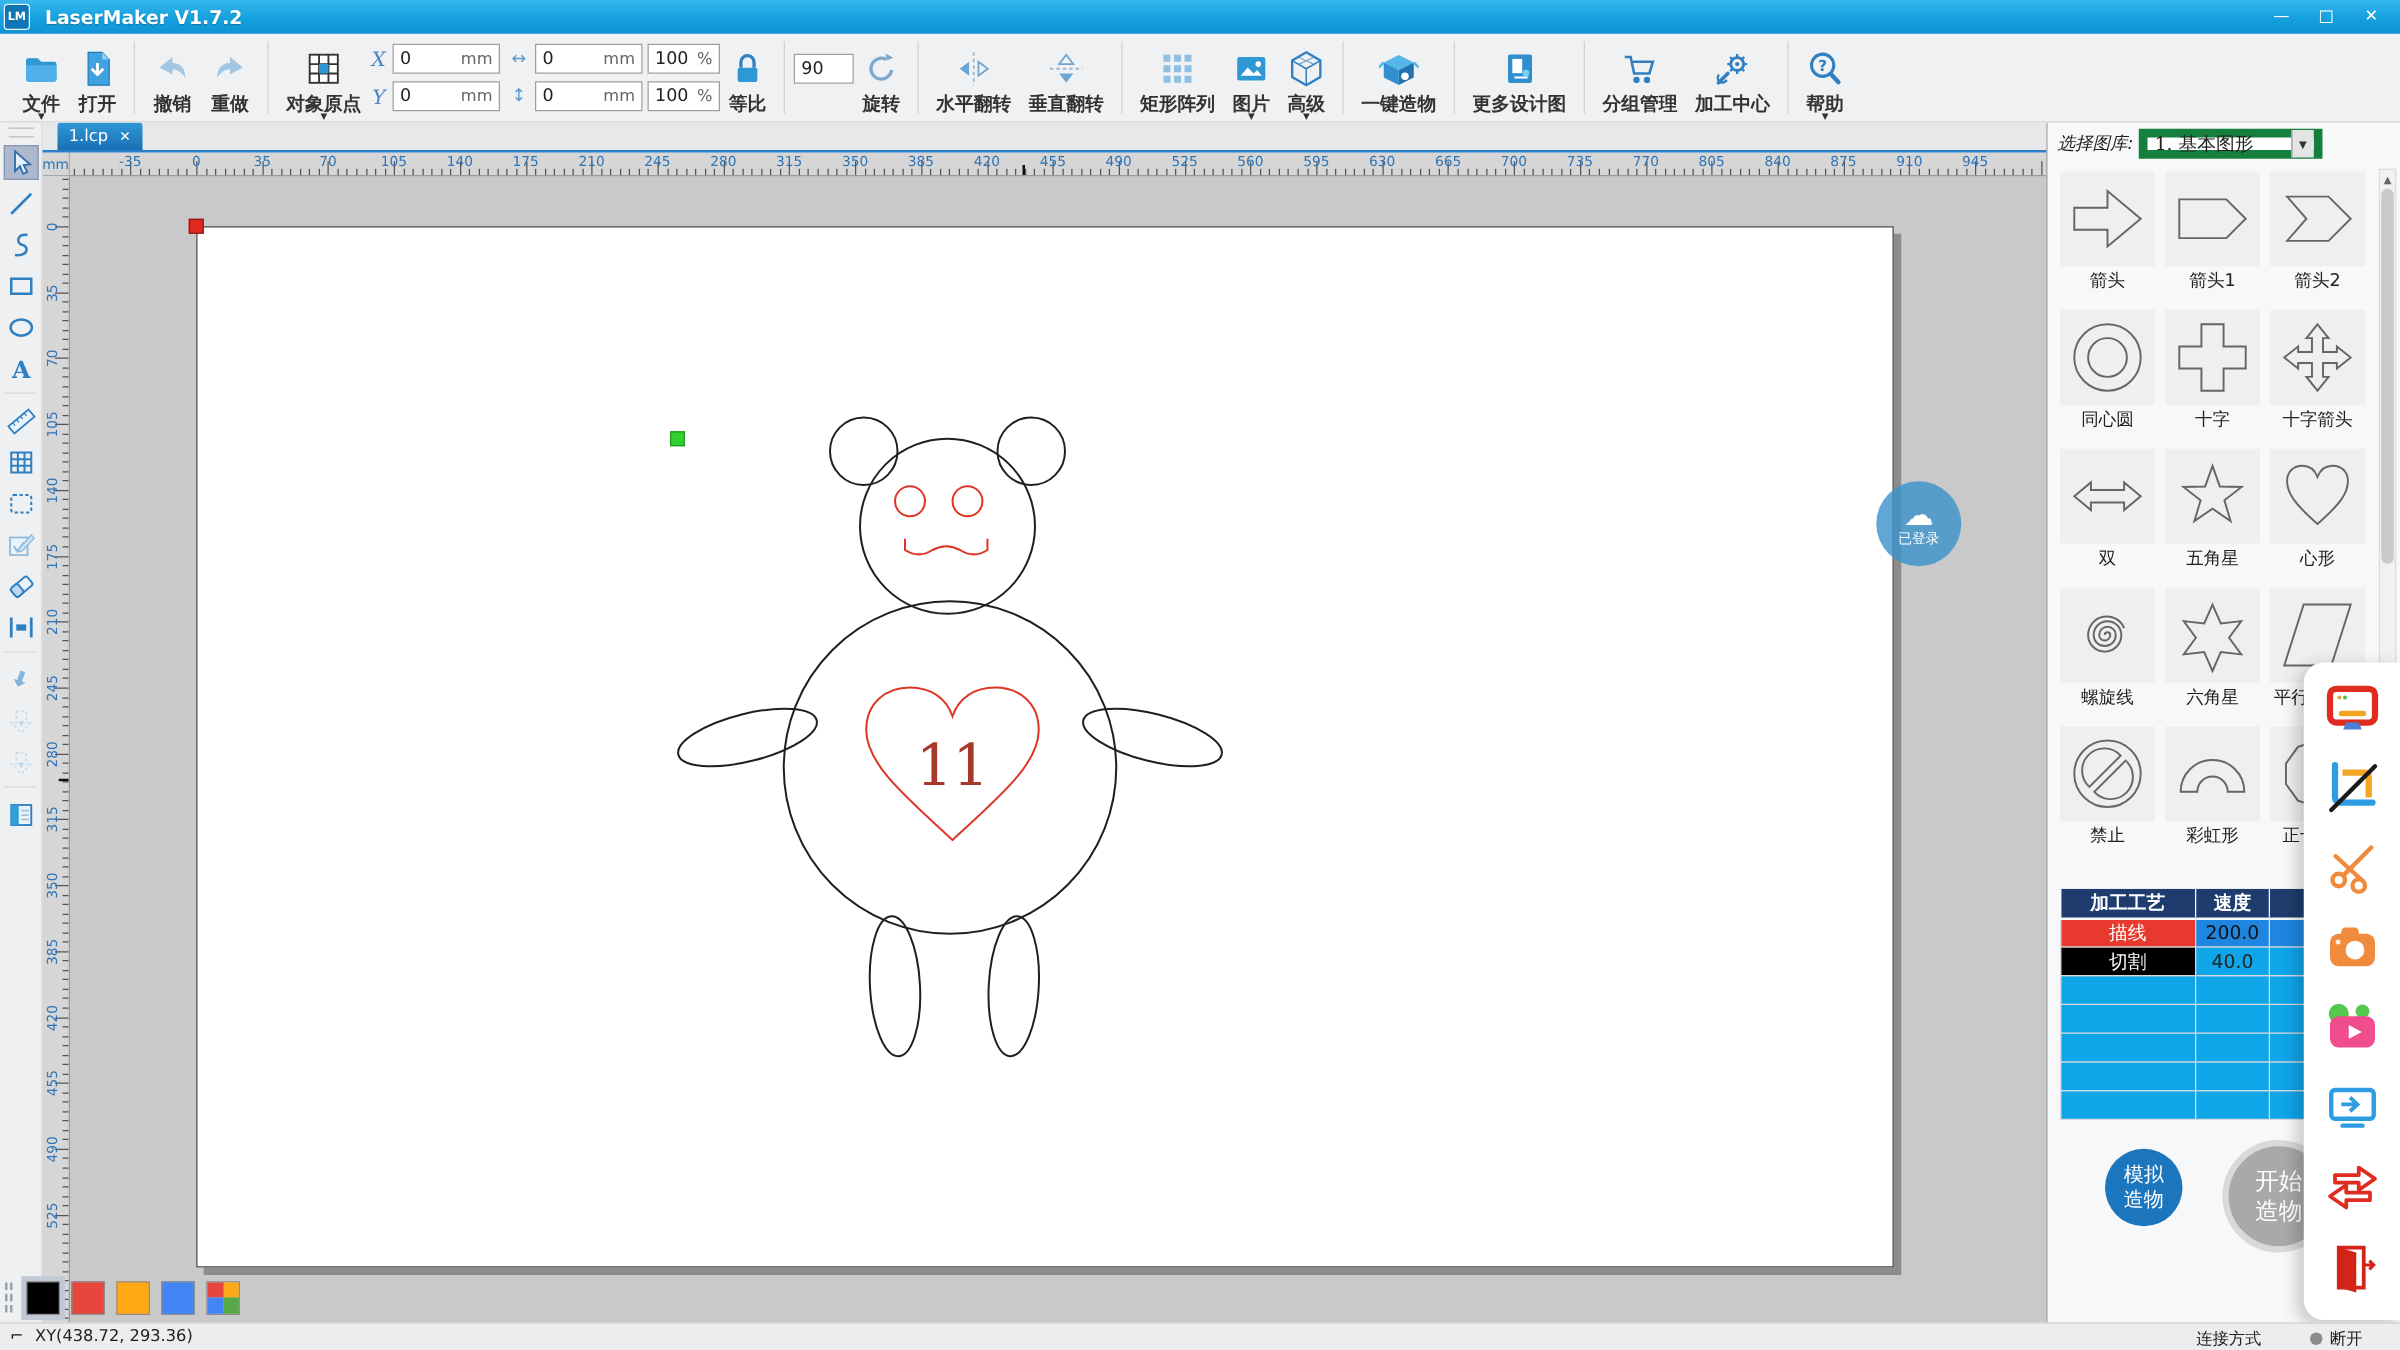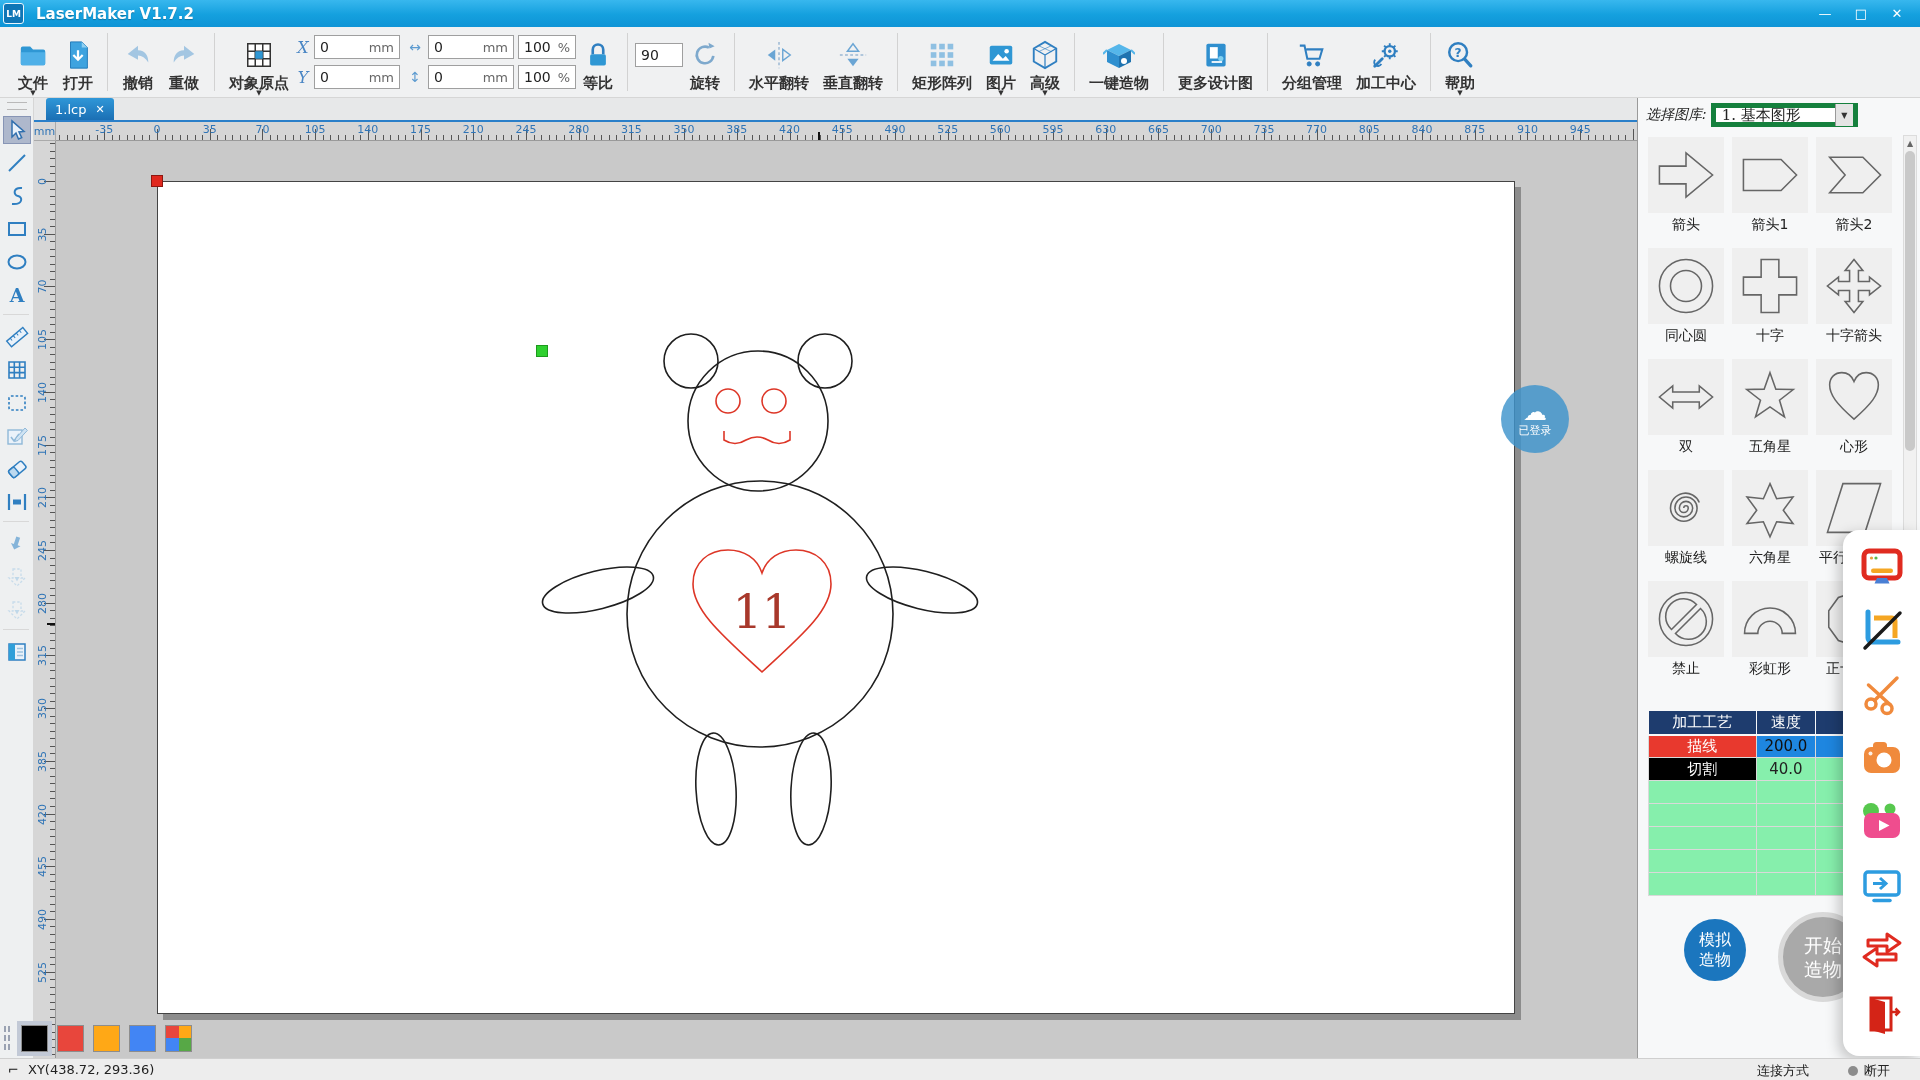--- a/index.html
+++ b/index.html
@@ -67,37 +67,37 @@
   #page { position:absolute; left:123px; top:59px; width:1358px; height:833px; background:#fff;
     border:1px solid #444; box-shadow:6px 6px 0 rgba(90,90,90,.55); }
   #origin-handle { position:absolute; left:117px; top:53px; width:12px; height:12px; background:#e0281e; border:1px solid #8e1710; z-index:6; }
   #green-handle { position:absolute; left:502px; top:223px; width:12px; height:12px; background:#2fd02f; border:1px solid #1d9a1d; z-index:6; }
 
   
   #right-panel { position:absolute; left:1637px; top:98px; width:283px; height:960px; background:#f7f8f9;
     border-left:1px solid #9a9a9a; z-index:10; }
   #lib-row { position:absolute; left:0; top:0; width:283px; height:34px; display:flex; align-items:center; padding-left:8px; }
   #lib-label { font-size:14px; color:#222;font-style:italic; }
-  #lib-select { margin-left:4px; width:147px; height:24px; background:#fff; border:5px solid #15803d;
+  #lib-select { margin-left:4px; width:147px; height:24px; background:#fff; border:7px solid #15803d;
     display:flex; align-items:center; font-size:15px; padding-left:6px; font-family:"DejaVu Serif","Liberation Serif",serif; }
   #lib-select .dd-btn { margin-left:auto; width:18px; height:22px; background:#e4e4e4; border-left:1px solid #999;
     display:flex; align-items:center; justify-content:center; font-size:8px; color:#333; }
   #shape-grid { position:absolute; left:10px; top:39px; width:252px; display:grid; grid-template-columns:repeat(3,76px); column-gap:8px; row-gap:14px; }
   .tile { width:76px; }
   .tile-box { width:76px; height:76px; background:#efefef; display:flex; align-items:center; justify-content:center; }
   .tile-box svg { width:62px; height:62px; stroke:#666; fill:none; stroke-width:1.4; }
   .tile-label { text-align:center; font-size:14px; color:#222; margin-top:3px; white-space:nowrap; overflow:visible; }
   #lib-scroll { position:absolute; right:3px; top:37px; width:14px; height:568px; background:#f1f1f1; border:1px solid #dcdcdc; }
   #lib-scroll .sb-up { height:14px; display:flex; align-items:center; justify-content:center; font-size:8px; color:#666; background:#f1f1f1; }
   #lib-scroll .sb-thumb { position:absolute; top:15px; left:1px; width:10px; height:300px; background:#c9c9c9; border-radius:5px; }
 
   
   #ptable { position:absolute; left:10px; top:612px; width:273px; border-collapse:collapse; }
-  #ptable th { background:#1e3c6e; color:#fff; font-weight:normal; font-size:15px; height:24px; border:1px solid #f7f8f9; border-bottom:2px solid #f7f8f9; }
-  #ptable td { height:23px; font-size:15px; text-align:center; border:1px solid #d9d9d9; background:#86efac; }
+  #ptable th { background:#1e3c6e; color:#fff; font-weight:bold; font-size:15px; height:24px; border:1px solid #f7f8f9; border-bottom:2px solid #f7f8f9; }
+  #ptable td { height:23px; font-size:15px; text-align:center; border:1px solid #d9d9d9; background:#0ea5e9; }
   #ptable td.name-scan { background:#e8392e; color:#fff; }
   #ptable td.name-cut  { background:#000; color:#fff; }
   #ptable td.sel { background:#1e86e0; color:#101010; }
   #ptable col.c1 { width:108px; } #ptable col.c2 { width:60px; } #ptable col.c3 { width:105px; }
 
   .action-circle { position:absolute; border-radius:50%; color:#fff; display:flex; flex-direction:column;
     align-items:center; justify-content:center; text-align:center; line-height:20px; }
   #sim-btn { left:46px; top:821px; width:62px; height:62px; background:#1b76be; font-size:16px; }
   #start-btn { left:140px; top:814px; width:90px; height:90px; background:#a9a9a9; border:5px solid #d9d9d9; font-size:19px; line-height:24px; }
 

